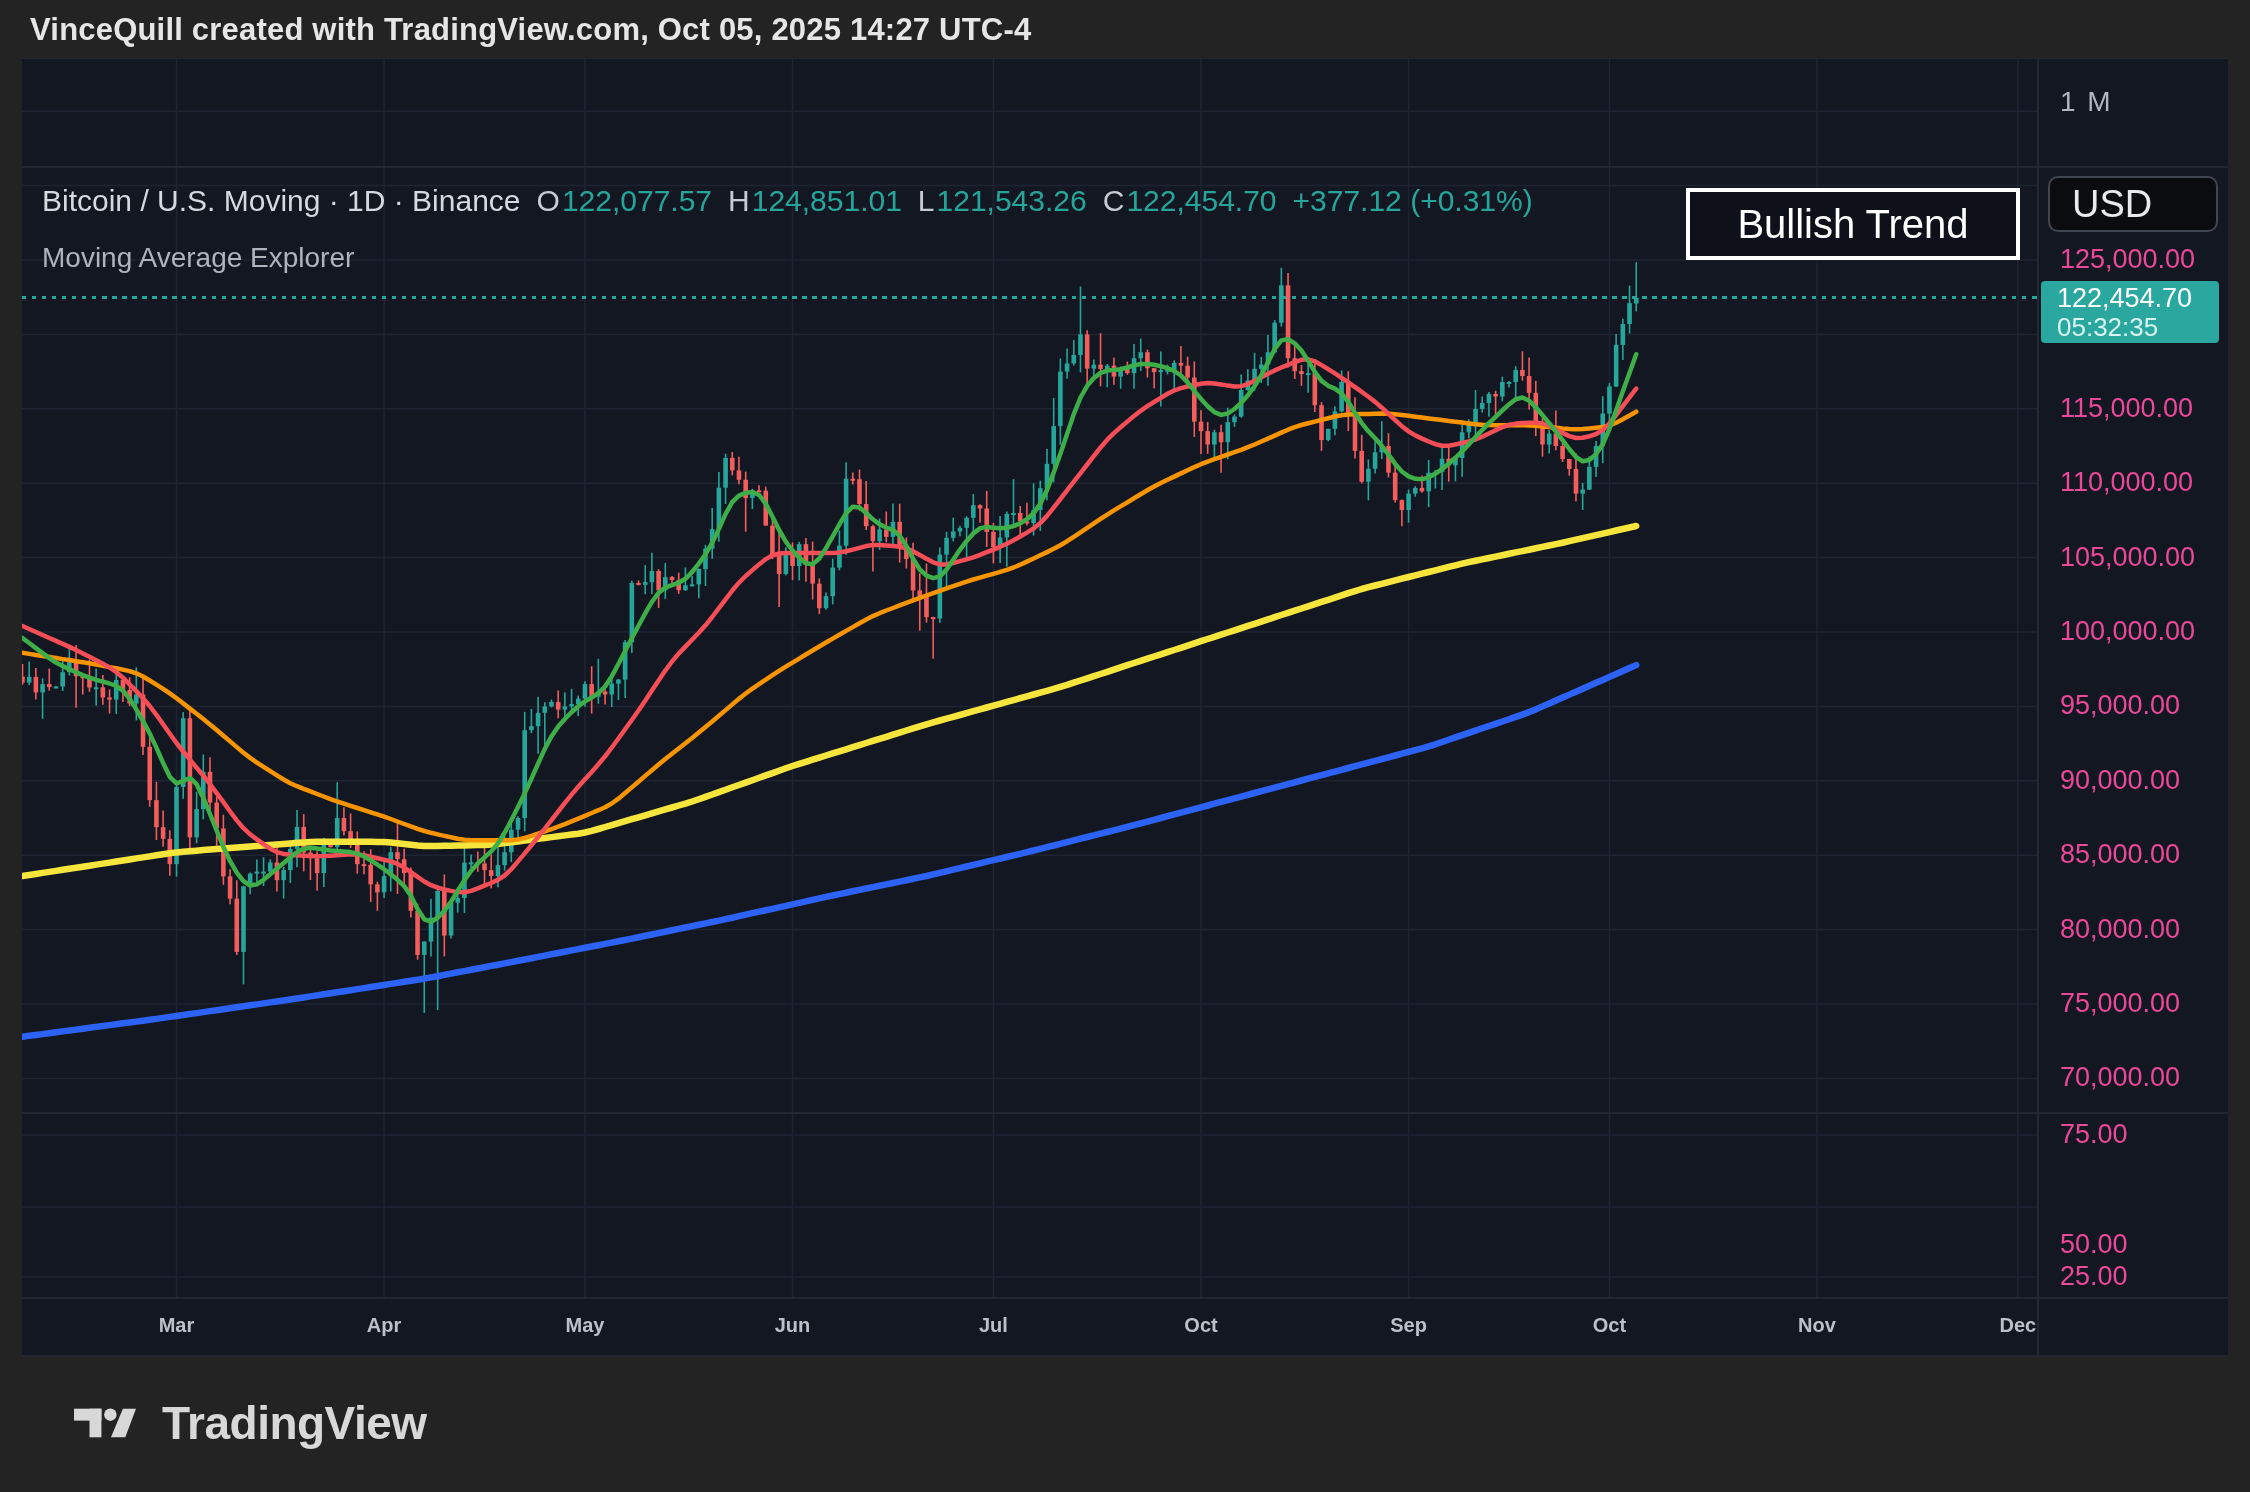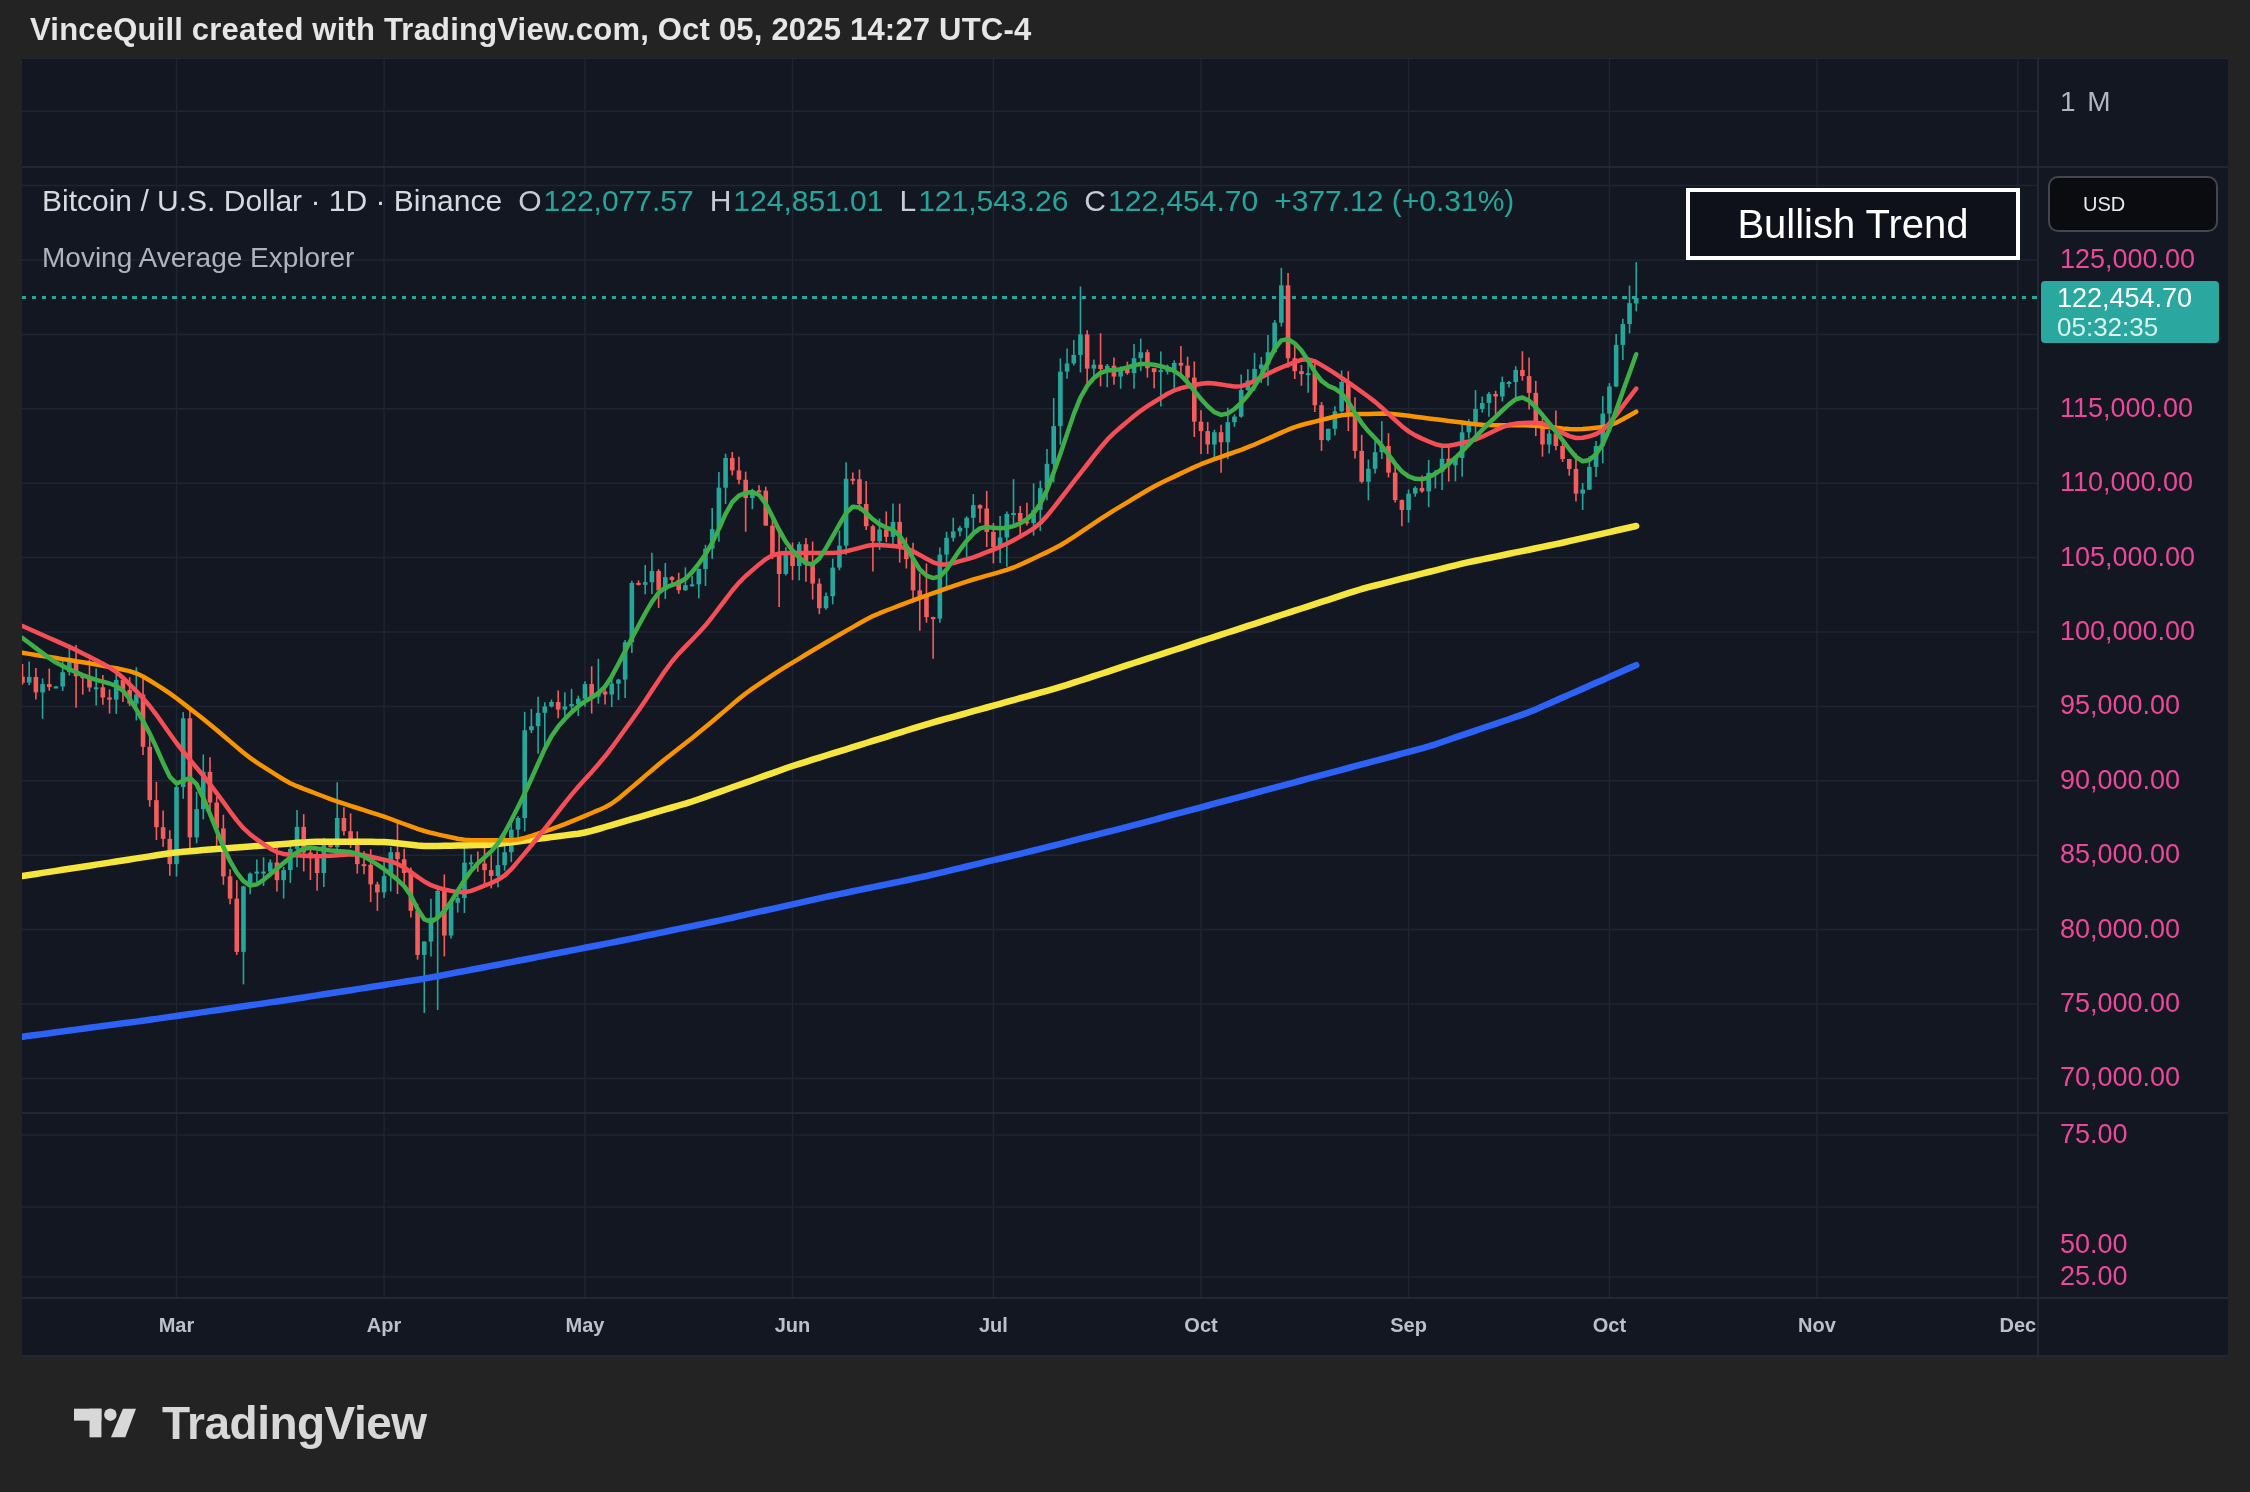--- a/index.html
+++ b/index.html
@@ -18,21 +18,21 @@
   .indicator-title{left:42px;top:242px;z-index:25;color:#b0b3bc;font-size:28px;}
   .legend{left:1686px;top:188px;width:334px;z-index:30;background:#0e1119;border:4px solid #ffffff;
           box-sizing:border-box;padding:3px;}
   .legend-title{height:58px;line-height:58px;text-align:center;color:#fff;font-size:40px;font-weight:500;}
   .legend-row{height:55px;line-height:55px;margin-top:4px;font-size:29px;padding-left:14px;box-sizing:border-box;}
   .legend-row.center{text-align:center;padding-left:0;}
   .dotted-line{left:22px;top:296px;width:2019px;height:3px;z-index:40;
      background:repeating-linear-gradient(to right,#26a69a 0 4.5px,transparent 4.5px 10px);}
   .range-label{left:2060px;top:86px;font-size:28px;color:#b2b5be;z-index:50;letter-spacing:2px;}
   .usd-btn{left:2048px;top:176px;width:170px;height:56px;z-index:50;background:#0b0c10;border:2px solid #41454f;
-     border-radius:10px;box-sizing:border-box;color:#e8eaed;font-size:20px;line-height:52px;padding-left:33px;}
+     border-radius:10px;box-sizing:border-box;color:#e8eaed;font-size:38px;line-height:52px;padding-left:22px;}
   .price-tick{left:2060px;font-size:27px;color:#ec4899;z-index:45;}
   .price-badge{left:2041px;top:280px;width:178px;height:62px;z-index:55;background:#2aa79e;border-radius:4px;
      color:#fff;padding-left:16px;box-sizing:border-box;display:flex;flex-direction:column;justify-content:center;}
   .price-badge .p1{font-size:27px;line-height:30px;}
   .price-badge .p2{font-size:26px;line-height:28px;color:#d9f3ef;}
   .month-label{top:1314px;width:90px;margin-left:-45px;text-align:center;font-size:20px;font-weight:600;color:#bcc0c9;z-index:45;}
   .brand{left:74px;top:1396px;z-index:5;display:flex;align-items:center;gap:26px;}
   .brand-text{font-size:46px;font-weight:700;color:#d8d8d8;letter-spacing:-.5px;}
 </style>
 </head>
@@ -570,21 +570,21 @@
         <rect x="1633.936" y="297.87406400000003" width="4.6" height="5.6116943999998625" fill="#26a69a"></rect>
       </g>
       <path d="M22.5 1036.7L29.2 1035.8L35.9 1035.0L42.6 1034.1L49.3 1033.2L56.0 1032.3L62.7 1031.4L69.4 1030.5L76.1 1029.6L82.8 1028.7L89.5 1027.8L96.2 1026.9L102.9 1026.0L109.5 1025.1L116.2 1024.2L122.9 1023.3L129.6 1022.5L136.3 1021.6L143.0 1020.7L149.7 1019.8L156.4 1018.9L163.1 1017.9L169.8 1016.9L176.5 1016.0L183.2 1015.0L189.9 1014.0L196.6 1013.1L203.3 1012.1L210.0 1011.1L216.7 1010.2L223.4 1009.2L230.1 1008.2L236.8 1007.3L243.5 1006.3L250.2 1005.3L256.9 1004.4L263.6 1003.4L270.3 1002.4L276.9 1001.5L283.6 1000.5L290.3 999.5L297.0 998.5L303.7 997.5L310.4 996.4L317.1 995.4L323.8 994.3L330.5 993.3L337.2 992.2L343.9 991.2L350.6 990.2L357.3 989.1L364.0 988.1L370.7 987.0L377.4 986.0L384.1 985.0L390.8 983.9L397.5 982.9L404.2 981.8L410.9 980.8L417.6 979.7L424.3 978.6L431.0 977.4L437.7 976.2L444.3 974.9L451.0 973.6L457.7 972.3L464.4 971.1L471.1 969.8L477.8 968.5L484.5 967.2L491.2 965.9L497.9 964.7L504.6 963.4L511.3 962.1L518.0 960.8L524.7 959.5L531.4 958.2L538.1 956.9L544.8 955.6L551.5 954.3L558.2 953.0L564.9 951.7L571.6 950.4L578.3 949.1L585.0 947.8L591.7 946.5L598.4 945.2L605.1 943.9L611.7 942.6L618.4 941.3L625.1 940.0L631.8 938.6L638.5 937.2L645.2 935.8L651.9 934.5L658.6 933.1L665.3 931.7L672.0 930.3L678.7 928.9L685.4 927.5L692.1 926.1L698.8 924.7L705.5 923.4L712.2 922.0L718.9 920.6L725.6 919.1L732.3 917.7L739.0 916.2L745.7 914.7L752.4 913.2L759.1 911.7L765.8 910.3L772.5 908.8L779.1 907.3L785.8 905.8L792.5 904.3L799.2 902.8L805.9 901.3L812.6 899.8L819.3 898.4L826.0 896.9L832.7 895.5L839.4 894.1L846.1 892.7L852.8 891.3L859.5 889.9L866.2 888.5L872.9 887.1L879.6 885.8L886.3 884.4L893.0 883.0L899.7 881.6L906.4 880.2L913.1 878.8L919.8 877.4L926.5 876.0L933.2 874.4L939.9 872.9L946.5 871.3L953.2 869.7L959.9 868.1L966.6 866.5L973.3 864.9L980.0 863.3L986.7 861.7L993.4 860.2L1000.1 858.6L1006.8 857.0L1013.5 855.4L1020.2 853.8L1026.9 852.2L1033.6 850.5L1040.3 848.9L1047.0 847.2L1053.7 845.5L1060.4 843.8L1067.1 842.1L1073.8 840.4L1080.5 838.7L1087.2 837.0L1093.9 835.4L1100.6 833.7L1107.3 832.0L1113.9 830.3L1120.6 828.6L1127.3 826.9L1134.0 825.1L1140.7 823.4L1147.4 821.6L1154.1 819.8L1160.8 818.0L1167.5 816.2L1174.2 814.4L1180.9 812.6L1187.6 810.9L1194.3 809.1L1201.0 807.3L1207.7 805.5L1214.4 803.7L1221.1 801.9L1227.8 800.1L1234.5 798.4L1241.2 796.6L1247.9 794.8L1254.6 793.0L1261.3 791.2L1268.0 789.4L1274.7 787.6L1281.3 785.9L1288.0 784.1L1294.7 782.3L1301.4 780.5L1308.1 778.7L1314.8 776.9L1321.5 775.1L1328.2 773.4L1334.9 771.6L1341.6 769.8L1348.3 768.0L1355.0 766.2L1361.7 764.4L1368.4 762.6L1375.1 760.9L1381.8 759.1L1388.5 757.3L1395.2 755.5L1401.9 753.7L1408.6 751.9L1415.3 750.1L1422.0 748.3L1428.7 746.4L1435.4 744.3L1442.1 742.0L1448.7 739.7L1455.4 737.4L1462.1 735.2L1468.8 732.9L1475.5 730.6L1482.2 728.3L1488.9 726.0L1495.6 723.8L1502.3 721.5L1509.0 719.2L1515.7 716.9L1522.4 714.6L1529.1 712.1L1535.8 709.4L1542.5 706.4L1549.2 703.5L1555.9 700.5L1562.6 697.6L1569.3 694.6L1576.0 691.7L1582.7 688.7L1589.4 685.8L1596.1 682.8L1602.8 679.9L1609.5 676.9L1616.1 674.0L1622.8 671.0L1629.5 668.1L1636.2 665.1" fill="none" stroke="#2d62f6" stroke-width="6.5" stroke-linejoin="round" stroke-linecap="round"></path>
       <path d="M22.5 876.0L29.2 875.0L35.9 874.0L42.6 872.9L49.3 871.9L56.0 870.9L62.7 869.8L69.4 868.8L76.1 867.8L82.8 866.7L89.5 865.7L96.2 864.6L102.9 863.6L109.5 862.6L116.2 861.5L122.9 860.5L129.6 859.5L136.3 858.4L143.0 857.4L149.7 856.4L156.4 855.3L163.1 854.3L169.8 853.3L176.5 852.4L183.2 851.7L189.9 851.2L196.6 850.7L203.3 850.1L210.0 849.6L216.7 849.1L223.4 848.6L230.1 848.1L236.8 847.5L243.5 847.0L250.2 846.5L256.9 846.0L263.6 845.5L270.3 844.9L276.9 844.4L283.6 843.9L290.3 843.4L297.0 842.8L303.7 842.4L310.4 842.0L317.1 841.8L323.8 841.8L330.5 841.8L337.2 841.8L343.9 841.8L350.6 841.8L357.3 841.8L364.0 841.8L370.7 841.8L377.4 841.9L384.1 842.1L390.8 842.6L397.5 843.3L404.2 844.0L410.9 844.8L417.6 845.5L424.3 845.9L431.0 846.1L437.7 846.0L444.3 845.8L451.0 845.7L457.7 845.5L464.4 845.4L471.1 845.2L477.8 845.1L484.5 844.9L491.2 844.5L497.9 843.9L504.6 843.1L511.3 842.2L518.0 841.4L524.7 840.5L531.4 839.7L538.1 838.8L544.8 838.0L551.5 837.1L558.2 836.3L564.9 835.4L571.6 834.6L578.3 833.7L585.0 832.5L591.7 830.9L598.4 829.0L605.1 827.0L611.7 825.1L618.4 823.1L625.1 821.2L631.8 819.2L638.5 817.3L645.2 815.3L651.9 813.4L658.6 811.4L665.3 809.4L672.0 807.5L678.7 805.5L685.4 803.6L692.1 801.5L698.8 799.2L705.5 796.9L712.2 794.5L718.9 792.1L725.6 789.7L732.3 787.3L739.0 785.0L745.7 782.6L752.4 780.2L759.1 777.8L765.8 775.4L772.5 773.1L779.1 770.7L785.8 768.3L792.5 766.0L799.2 763.9L805.9 761.8L812.6 759.7L819.3 757.6L826.0 755.5L832.7 753.4L839.4 751.3L846.1 749.3L852.8 747.2L859.5 745.1L866.2 743.0L872.9 740.9L879.6 738.8L886.3 736.8L893.0 734.7L899.7 732.6L906.4 730.5L913.1 728.4L919.8 726.4L926.5 724.3L933.2 722.4L939.9 720.5L946.5 718.7L953.2 716.8L959.9 715.0L966.6 713.1L973.3 711.2L980.0 709.4L986.7 707.5L993.4 705.7L1000.1 703.8L1006.8 701.9L1013.5 700.1L1020.2 698.2L1026.9 696.4L1033.6 694.5L1040.3 692.6L1047.0 690.8L1053.7 688.9L1060.4 686.9L1067.1 684.9L1073.8 682.7L1080.5 680.5L1087.2 678.3L1093.9 676.1L1100.6 674.0L1107.3 671.8L1113.9 669.6L1120.6 667.4L1127.3 665.2L1134.0 663.0L1140.7 660.9L1147.4 658.7L1154.1 656.5L1160.8 654.3L1167.5 652.1L1174.2 650.0L1180.9 647.8L1187.6 645.6L1194.3 643.4L1201.0 641.2L1207.7 639.0L1214.4 636.9L1221.1 634.7L1227.8 632.5L1234.5 630.3L1241.2 628.1L1247.9 625.9L1254.6 623.8L1261.3 621.6L1268.0 619.4L1274.7 617.2L1281.3 615.0L1288.0 612.9L1294.7 610.7L1301.4 608.5L1308.1 606.3L1314.8 604.1L1321.5 601.9L1328.2 599.8L1334.9 597.6L1341.6 595.4L1348.3 593.2L1355.0 591.1L1361.7 589.0L1368.4 587.2L1375.1 585.5L1381.8 583.8L1388.5 582.1L1395.2 580.4L1401.9 578.7L1408.6 577.0L1415.3 575.4L1422.0 573.7L1428.7 572.0L1435.4 570.3L1442.1 568.6L1448.7 566.9L1455.4 565.3L1462.1 563.7L1468.8 562.2L1475.5 560.8L1482.2 559.4L1488.9 558.0L1495.6 556.6L1502.3 555.2L1509.0 553.8L1515.7 552.4L1522.4 551.1L1529.1 549.7L1535.8 548.3L1542.5 546.9L1549.2 545.5L1555.9 544.1L1562.6 542.7L1569.3 541.2L1576.0 539.7L1582.7 538.2L1589.4 536.6L1596.1 535.1L1602.8 533.6L1609.5 532.1L1616.1 530.5L1622.8 529.0L1629.5 527.5L1636.2 526.0" fill="none" stroke="#f6e53c" stroke-width="6.5" stroke-linejoin="round" stroke-linecap="round"></path>
       <path d="M22.5 652.8L29.2 653.9L35.9 654.9L42.6 656.0L49.3 657.0L56.0 658.0L62.7 659.1L69.4 660.1L76.1 661.2L82.8 662.2L89.5 663.3L96.2 664.5L102.9 665.8L109.5 667.1L116.2 668.3L122.9 669.6L129.6 671.1L136.3 673.3L143.0 676.5L149.7 680.5L156.4 684.7L163.1 688.9L169.8 693.4L176.5 698.3L183.2 703.4L189.9 708.6L196.6 713.8L203.3 719.1L210.0 724.4L216.7 730.0L223.4 735.7L230.1 741.4L236.8 747.1L243.5 752.7L250.2 757.9L256.9 762.6L263.6 766.9L270.3 771.1L276.9 775.3L283.6 779.5L290.3 783.2L297.0 786.2L303.7 788.9L310.4 791.4L317.1 794.0L323.8 796.5L330.5 799.1L337.2 801.5L343.9 803.7L350.6 805.9L357.3 808.0L364.0 810.1L370.7 812.3L377.4 814.4L384.1 816.6L390.8 819.0L397.5 821.5L404.2 824.0L410.9 826.4L417.6 828.8L424.3 831.0L431.0 832.8L437.7 834.4L444.3 835.9L451.0 837.3L457.7 838.7L464.4 839.8L471.1 840.2L477.8 840.3L484.5 840.3L491.2 840.3L497.9 840.3L504.6 840.3L511.3 840.2L518.0 839.5L524.7 837.9L531.4 835.9L538.1 833.6L544.8 831.4L551.5 829.1L558.2 826.7L564.9 824.1L571.6 821.3L578.3 818.6L585.0 815.8L591.7 813.0L598.4 810.2L605.1 807.2L611.7 803.5L618.4 798.7L625.1 793.1L631.8 787.4L638.5 781.7L645.2 775.9L651.9 770.2L658.6 764.6L665.3 759.1L672.0 753.8L678.7 748.5L685.4 743.2L692.1 737.9L698.8 732.5L705.5 727.1L712.2 721.5L718.9 715.8L725.6 710.1L732.3 704.4L739.0 698.8L745.7 693.5L752.4 688.6L759.1 684.1L765.8 679.6L772.5 675.2L779.1 670.8L785.8 666.7L792.5 662.6L799.2 658.6L805.9 654.5L812.6 650.5L819.3 646.5L826.0 642.5L832.7 638.6L839.4 634.8L846.1 630.9L852.8 627.1L859.5 623.3L866.2 619.5L872.9 616.1L879.6 613.2L886.3 610.5L893.0 608.0L899.7 605.4L906.4 602.9L913.1 600.3L919.8 597.9L926.5 595.5L933.2 593.1L939.9 590.8L946.5 588.4L953.2 586.1L959.9 583.8L966.6 581.6L973.3 579.5L980.0 577.6L986.7 575.7L993.4 573.8L1000.1 571.8L1006.8 569.8L1013.5 567.5L1020.2 564.7L1026.9 561.6L1033.6 558.5L1040.3 555.3L1047.0 552.1L1053.7 548.8L1060.4 545.2L1067.1 541.2L1073.8 536.8L1080.5 532.3L1087.2 527.8L1093.9 523.4L1100.6 518.9L1107.3 514.6L1113.9 510.4L1120.6 506.4L1127.3 502.3L1134.0 498.3L1140.7 494.3L1147.4 490.3L1154.1 486.5L1160.8 483.0L1167.5 479.8L1174.2 476.6L1180.9 473.4L1187.6 470.2L1194.3 467.1L1201.0 464.2L1207.7 461.6L1214.4 459.2L1221.1 456.8L1227.8 454.5L1234.5 452.2L1241.2 449.8L1247.9 447.2L1254.6 444.5L1261.3 441.5L1268.0 438.6L1274.7 435.6L1281.3 432.6L1288.0 429.7L1294.7 427.1L1301.4 425.0L1308.1 423.3L1314.8 421.6L1321.5 419.9L1328.2 418.2L1334.9 416.5L1341.6 415.3L1348.3 414.6L1355.0 414.3L1361.7 414.1L1368.4 413.9L1375.1 413.7L1381.8 413.5L1388.5 413.7L1395.2 414.2L1401.9 415.0L1408.6 415.8L1415.3 416.7L1422.0 417.5L1428.7 418.4L1435.4 419.2L1442.1 420.1L1448.7 420.9L1455.4 421.8L1462.1 422.6L1468.8 423.5L1475.5 424.3L1482.2 424.8L1488.9 425.1L1495.6 425.2L1502.3 425.2L1509.0 425.2L1515.7 425.2L1522.4 425.2L1529.1 425.4L1535.8 425.8L1542.5 426.4L1549.2 427.1L1555.9 427.7L1562.6 428.4L1569.3 428.9L1576.0 429.2L1582.7 429.0L1589.4 428.4L1596.1 427.8L1602.8 427.1L1609.5 425.5L1616.1 422.7L1622.8 419.2L1629.5 415.5L1636.2 411.7" fill="none" stroke="#f89400" stroke-width="4.5" stroke-linejoin="round" stroke-linecap="round"></path>
       <path d="M22.5 626.0L29.2 629.0L35.9 632.0L42.6 635.0L49.3 638.0L56.0 640.9L62.7 643.9L69.4 646.9L76.1 650.0L82.8 653.4L89.5 656.8L96.2 660.3L102.9 663.7L109.5 667.4L116.2 672.0L122.9 677.7L129.6 684.4L136.3 691.2L143.0 698.2L149.7 706.0L156.4 714.8L163.1 724.3L169.8 733.8L176.5 743.0L183.2 751.5L189.9 759.7L196.6 767.7L203.3 775.8L210.0 784.2L216.7 793.1L223.4 802.2L230.1 811.5L236.8 820.4L243.5 828.2L250.2 834.4L256.9 839.4L263.6 844.2L270.3 848.7L276.9 852.1L283.6 853.9L290.3 854.7L297.0 855.2L303.7 855.7L310.4 856.1L317.1 856.3L323.8 856.1L330.5 855.7L337.2 855.2L343.9 854.7L350.6 854.3L357.3 854.5L364.0 855.3L370.7 856.7L377.4 858.2L384.1 859.7L390.8 861.4L397.5 863.9L404.2 867.6L410.9 872.2L417.6 876.9L424.3 881.5L431.0 885.2L437.7 887.7L444.3 889.4L451.0 890.9L457.7 892.1L464.4 892.3L471.1 890.9L477.8 888.4L484.5 885.7L491.2 883.0L497.9 879.9L504.6 875.5L511.3 869.2L518.0 861.4L524.7 853.4L531.4 845.3L538.1 837.1L544.8 828.7L551.5 820.1L558.2 811.5L564.9 802.9L571.6 794.6L578.3 786.8L585.0 779.3L591.7 771.9L598.4 764.3L605.1 756.3L611.7 747.7L618.4 738.5L625.1 729.3L631.8 720.0L638.5 710.5L645.2 700.7L651.9 690.6L658.6 680.5L665.3 670.6L672.0 661.5L678.7 653.6L685.4 646.6L692.1 639.7L698.8 632.8L705.5 625.3L712.2 617.0L718.9 608.2L725.6 599.3L732.3 590.5L739.0 582.6L745.7 576.0L752.4 570.1L759.1 564.4L765.8 559.1L772.5 555.3L779.1 553.5L785.8 553.1L792.5 553.1L799.2 553.1L805.9 553.1L812.6 553.1L819.3 553.1L826.0 553.1L832.7 553.0L839.4 552.5L846.1 551.2L852.8 549.6L859.5 547.8L866.2 546.1L872.9 545.1L879.6 545.0L886.3 545.4L893.0 546.0L899.7 546.8L906.4 548.4L913.1 551.3L919.8 554.9L926.5 558.8L933.2 562.3L939.9 564.4L946.5 564.4L953.2 563.0L959.9 561.2L966.6 559.3L973.3 557.3L980.0 554.9L986.7 552.2L993.4 549.6L1000.1 546.8L1006.8 543.8L1013.5 540.3L1020.2 536.5L1026.9 532.6L1033.6 528.4L1040.3 523.1L1047.0 515.9L1053.7 507.6L1060.4 499.0L1067.1 490.3L1073.8 481.7L1080.5 473.1L1087.2 464.5L1093.9 455.8L1100.6 447.4L1107.3 439.7L1113.9 433.1L1120.6 427.3L1127.3 421.6L1134.0 416.0L1140.7 410.8L1147.4 406.2L1154.1 402.0L1160.8 397.8L1167.5 393.8L1174.2 390.5L1180.9 388.1L1187.6 386.5L1194.3 385.0L1201.0 383.7L1207.7 383.0L1214.4 383.4L1221.1 384.4L1227.8 385.6L1234.5 386.5L1241.2 386.2L1247.9 384.1L1254.6 380.8L1261.3 377.3L1268.0 373.7L1274.7 370.4L1281.3 367.5L1288.0 364.8L1294.7 362.1L1301.4 359.8L1308.1 359.3L1314.8 361.3L1321.5 365.1L1328.2 369.2L1334.9 373.4L1341.6 377.8L1348.3 382.4L1355.0 387.1L1361.7 391.8L1368.4 396.7L1375.1 401.9L1381.8 407.7L1388.5 413.9L1395.2 420.1L1401.9 426.2L1408.6 431.4L1415.3 435.4L1422.0 438.6L1428.7 441.5L1435.4 444.2L1442.1 445.8L1448.7 445.7L1455.4 444.5L1462.1 443.0L1468.8 441.4L1475.5 439.4L1482.2 436.7L1488.9 433.5L1495.6 430.2L1502.3 427.1L1509.0 424.8L1515.7 423.6L1522.4 423.1L1529.1 422.8L1535.8 422.7L1542.5 423.6L1549.2 426.0L1555.9 429.3L1562.6 432.9L1569.3 436.1L1576.0 438.0L1582.7 437.8L1589.4 436.3L1596.1 434.0L1602.8 430.0L1609.5 423.4L1616.1 415.0L1622.8 406.2L1629.5 397.4L1636.2 388.6" fill="none" stroke="#f54e57" stroke-width="4.5" stroke-linejoin="round" stroke-linecap="round"></path>
       <path d="M22.5 638.0L29.2 643.0L35.9 648.1L42.6 653.1L49.3 658.1L56.0 662.5L62.7 666.1L69.4 669.2L76.1 672.2L82.8 675.1L89.5 677.7L96.2 679.8L102.9 681.7L109.5 683.5L116.2 685.9L122.9 690.6L129.6 698.8L136.3 709.4L143.0 720.8L149.7 733.4L156.4 747.6L163.1 762.9L169.8 776.8L176.5 783.3L183.2 780.8L189.9 778.0L196.6 784.2L203.3 797.9L210.0 814.0L216.7 830.6L223.4 846.9L230.1 861.2L236.8 872.6L243.5 881.1L250.2 885.5L256.9 884.4L263.6 879.8L270.3 874.2L276.9 868.6L283.6 863.0L290.3 857.4L297.0 852.3L303.7 848.8L310.4 847.8L317.1 848.5L323.8 849.6L330.5 850.5L337.2 851.1L343.9 851.5L350.6 852.1L357.3 853.6L364.0 856.5L370.7 860.4L377.4 864.6L384.1 869.2L390.8 874.3L397.5 879.8L404.2 886.1L410.9 895.8L417.6 908.9L424.3 919.3L431.0 921.7L437.7 917.8L444.3 910.9L451.0 901.7L457.7 890.9L464.4 880.1L471.1 870.7L477.8 863.4L484.5 857.4L491.2 851.4L497.9 843.5L504.6 832.8L511.3 820.2L518.0 807.1L524.7 793.4L531.4 778.8L538.1 763.7L544.8 748.9L551.5 736.3L558.2 726.6L564.9 719.0L571.6 712.2L578.3 706.2L585.0 701.4L591.7 697.5L598.4 693.2L605.1 686.5L611.7 676.4L618.4 664.0L625.1 651.0L631.8 638.2L638.5 625.7L645.2 613.4L651.9 601.8L658.6 592.8L665.3 587.6L672.0 585.1L678.7 582.8L685.4 578.8L692.1 572.0L698.8 563.6L705.5 554.2L712.2 542.9L718.9 528.9L725.6 513.9L732.3 502.0L739.0 495.6L745.7 492.9L752.4 492.0L759.1 495.0L765.8 503.9L772.5 516.7L779.1 530.0L785.8 541.6L792.5 550.5L799.2 557.6L805.9 563.2L812.6 564.2L819.3 558.5L826.0 548.1L832.7 536.4L839.4 524.3L846.1 513.2L852.8 506.7L859.5 507.5L866.2 513.0L872.9 519.3L879.6 524.4L886.3 527.5L893.0 530.1L899.7 535.7L906.4 546.0L913.1 558.8L919.8 569.5L926.5 575.7L933.2 578.1L939.9 576.4L946.5 569.7L953.2 559.8L959.9 549.8L966.6 540.9L973.3 533.4L980.0 528.4L986.7 526.9L993.4 527.7L1000.1 528.2L1006.8 527.7L1013.5 526.1L1020.2 523.4L1026.9 519.2L1033.6 513.2L1040.3 503.8L1047.0 489.9L1053.7 472.6L1060.4 453.8L1067.1 433.9L1073.8 414.1L1080.5 397.5L1087.2 385.8L1093.9 378.0L1100.6 372.9L1107.3 370.6L1113.9 370.0L1120.6 369.2L1127.3 367.5L1134.0 365.4L1140.7 364.0L1147.4 363.9L1154.1 364.7L1160.8 366.2L1167.5 368.2L1174.2 371.0L1180.9 375.5L1187.6 382.4L1194.3 390.8L1201.0 398.9L1207.7 406.2L1214.4 412.1L1221.1 414.9L1227.8 413.5L1234.5 409.0L1241.2 402.8L1247.9 395.2L1254.6 386.1L1261.3 375.3L1268.0 362.3L1274.7 349.0L1281.3 340.4L1288.0 339.1L1294.7 343.3L1301.4 350.6L1308.1 360.7L1314.8 371.9L1321.5 380.9L1328.2 385.8L1334.9 388.6L1341.6 393.4L1348.3 402.0L1355.0 412.9L1361.7 423.1L1368.4 431.3L1375.1 438.3L1381.8 445.8L1388.5 454.6L1395.2 463.9L1401.9 471.5L1408.6 476.3L1415.3 478.8L1422.0 479.3L1428.7 477.3L1435.4 473.7L1442.1 469.1L1448.7 463.7L1455.4 457.8L1462.1 451.4L1468.8 444.4L1475.5 437.1L1482.2 430.0L1488.9 423.2L1495.6 416.8L1502.3 410.5L1509.0 404.4L1515.7 399.2L1522.4 397.5L1529.1 400.7L1535.8 407.4L1542.5 415.1L1549.2 423.2L1555.9 431.6L1562.6 440.2L1569.3 449.0L1576.0 457.0L1582.7 461.3L1589.4 460.0L1596.1 454.1L1602.8 444.0L1609.5 428.8L1616.1 410.5L1622.8 391.6L1629.5 372.9L1636.2 354.2" fill="none" stroke="#3eae49" stroke-width="4.5" stroke-linejoin="round" stroke-linecap="round"></path>
     </svg>
 
   <div class="abs symbol-header" id="symbol-header">
-    <span class="symbol-title">Bitcoin / U.S. Dollar · 1D · Binance</span>
+    <span class="symbol-title">Bitcoin / U.S. Moving · 1D · Binance</span>
     <span id="ohlc-strip" style="display: inline-flex; gap: 16px;">
         <span class="ohlc-item">
           <span class="ohlc-label">O</span>
           <span class="ohlc-value">122,077.57</span>
         </span>
         <span class="ohlc-item">
           <span class="ohlc-label">H</span>
           <span class="ohlc-value">124,851.01</span>
         </span>
         <span class="ohlc-item">

